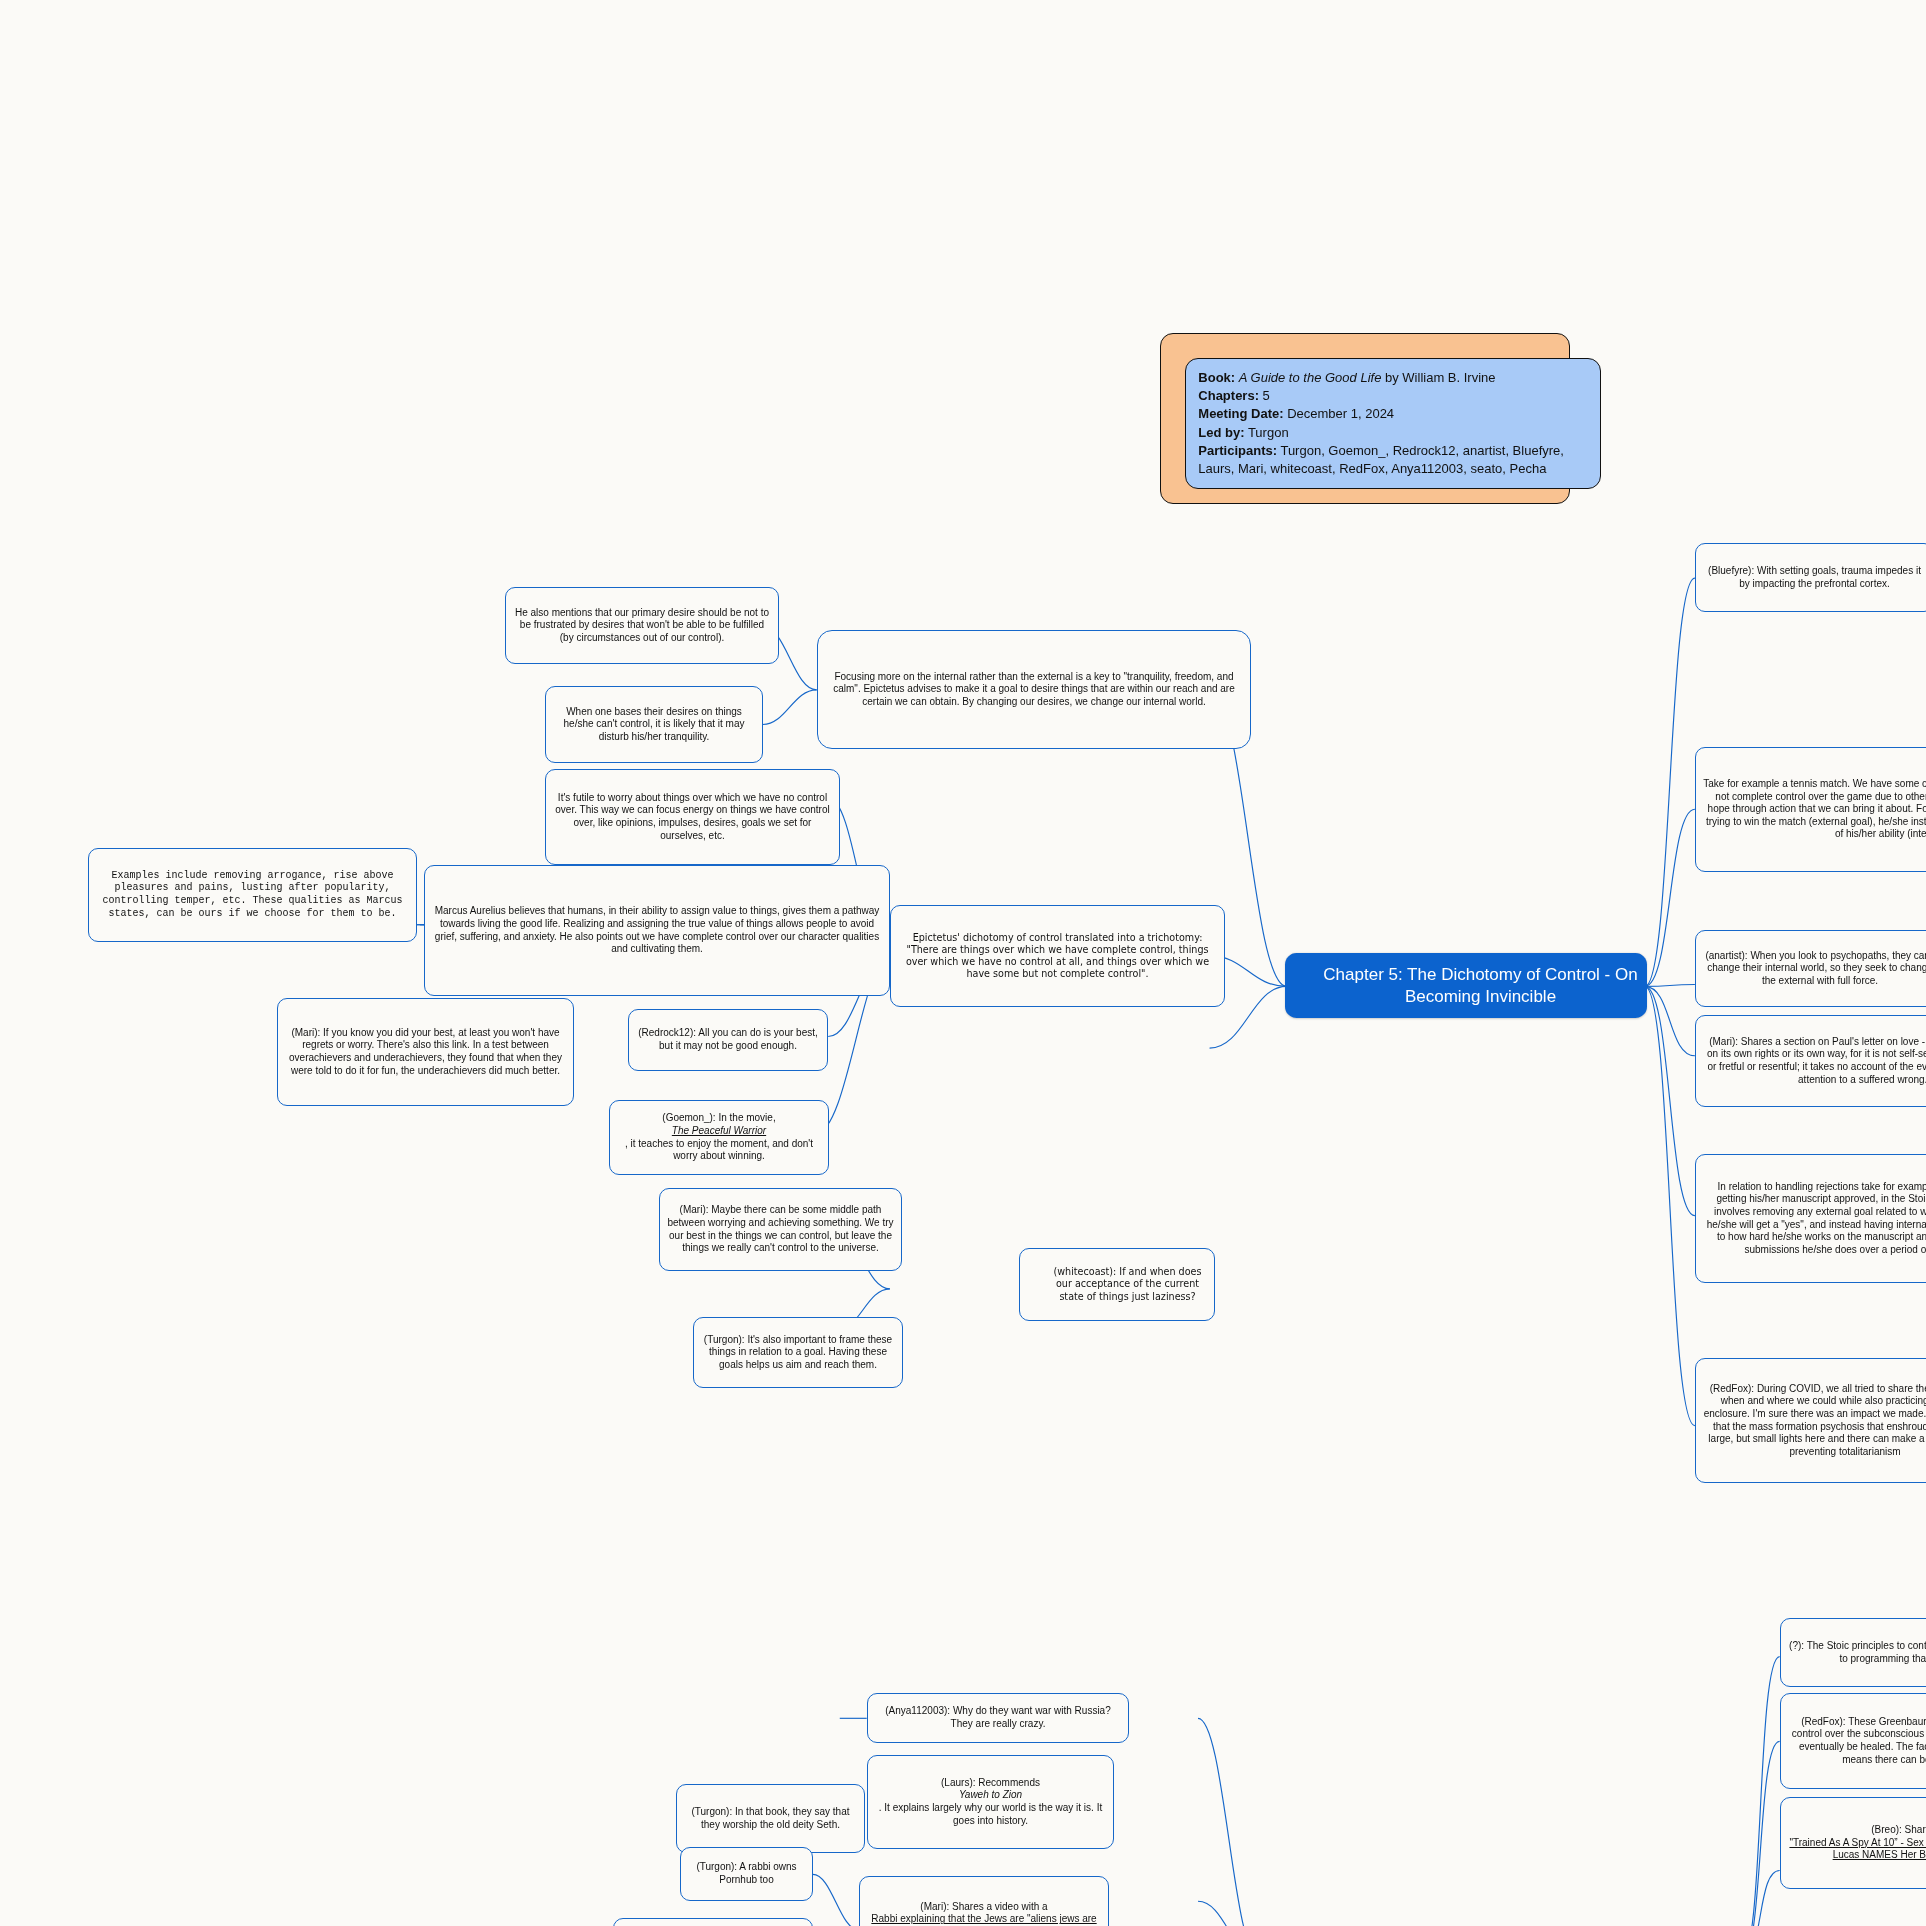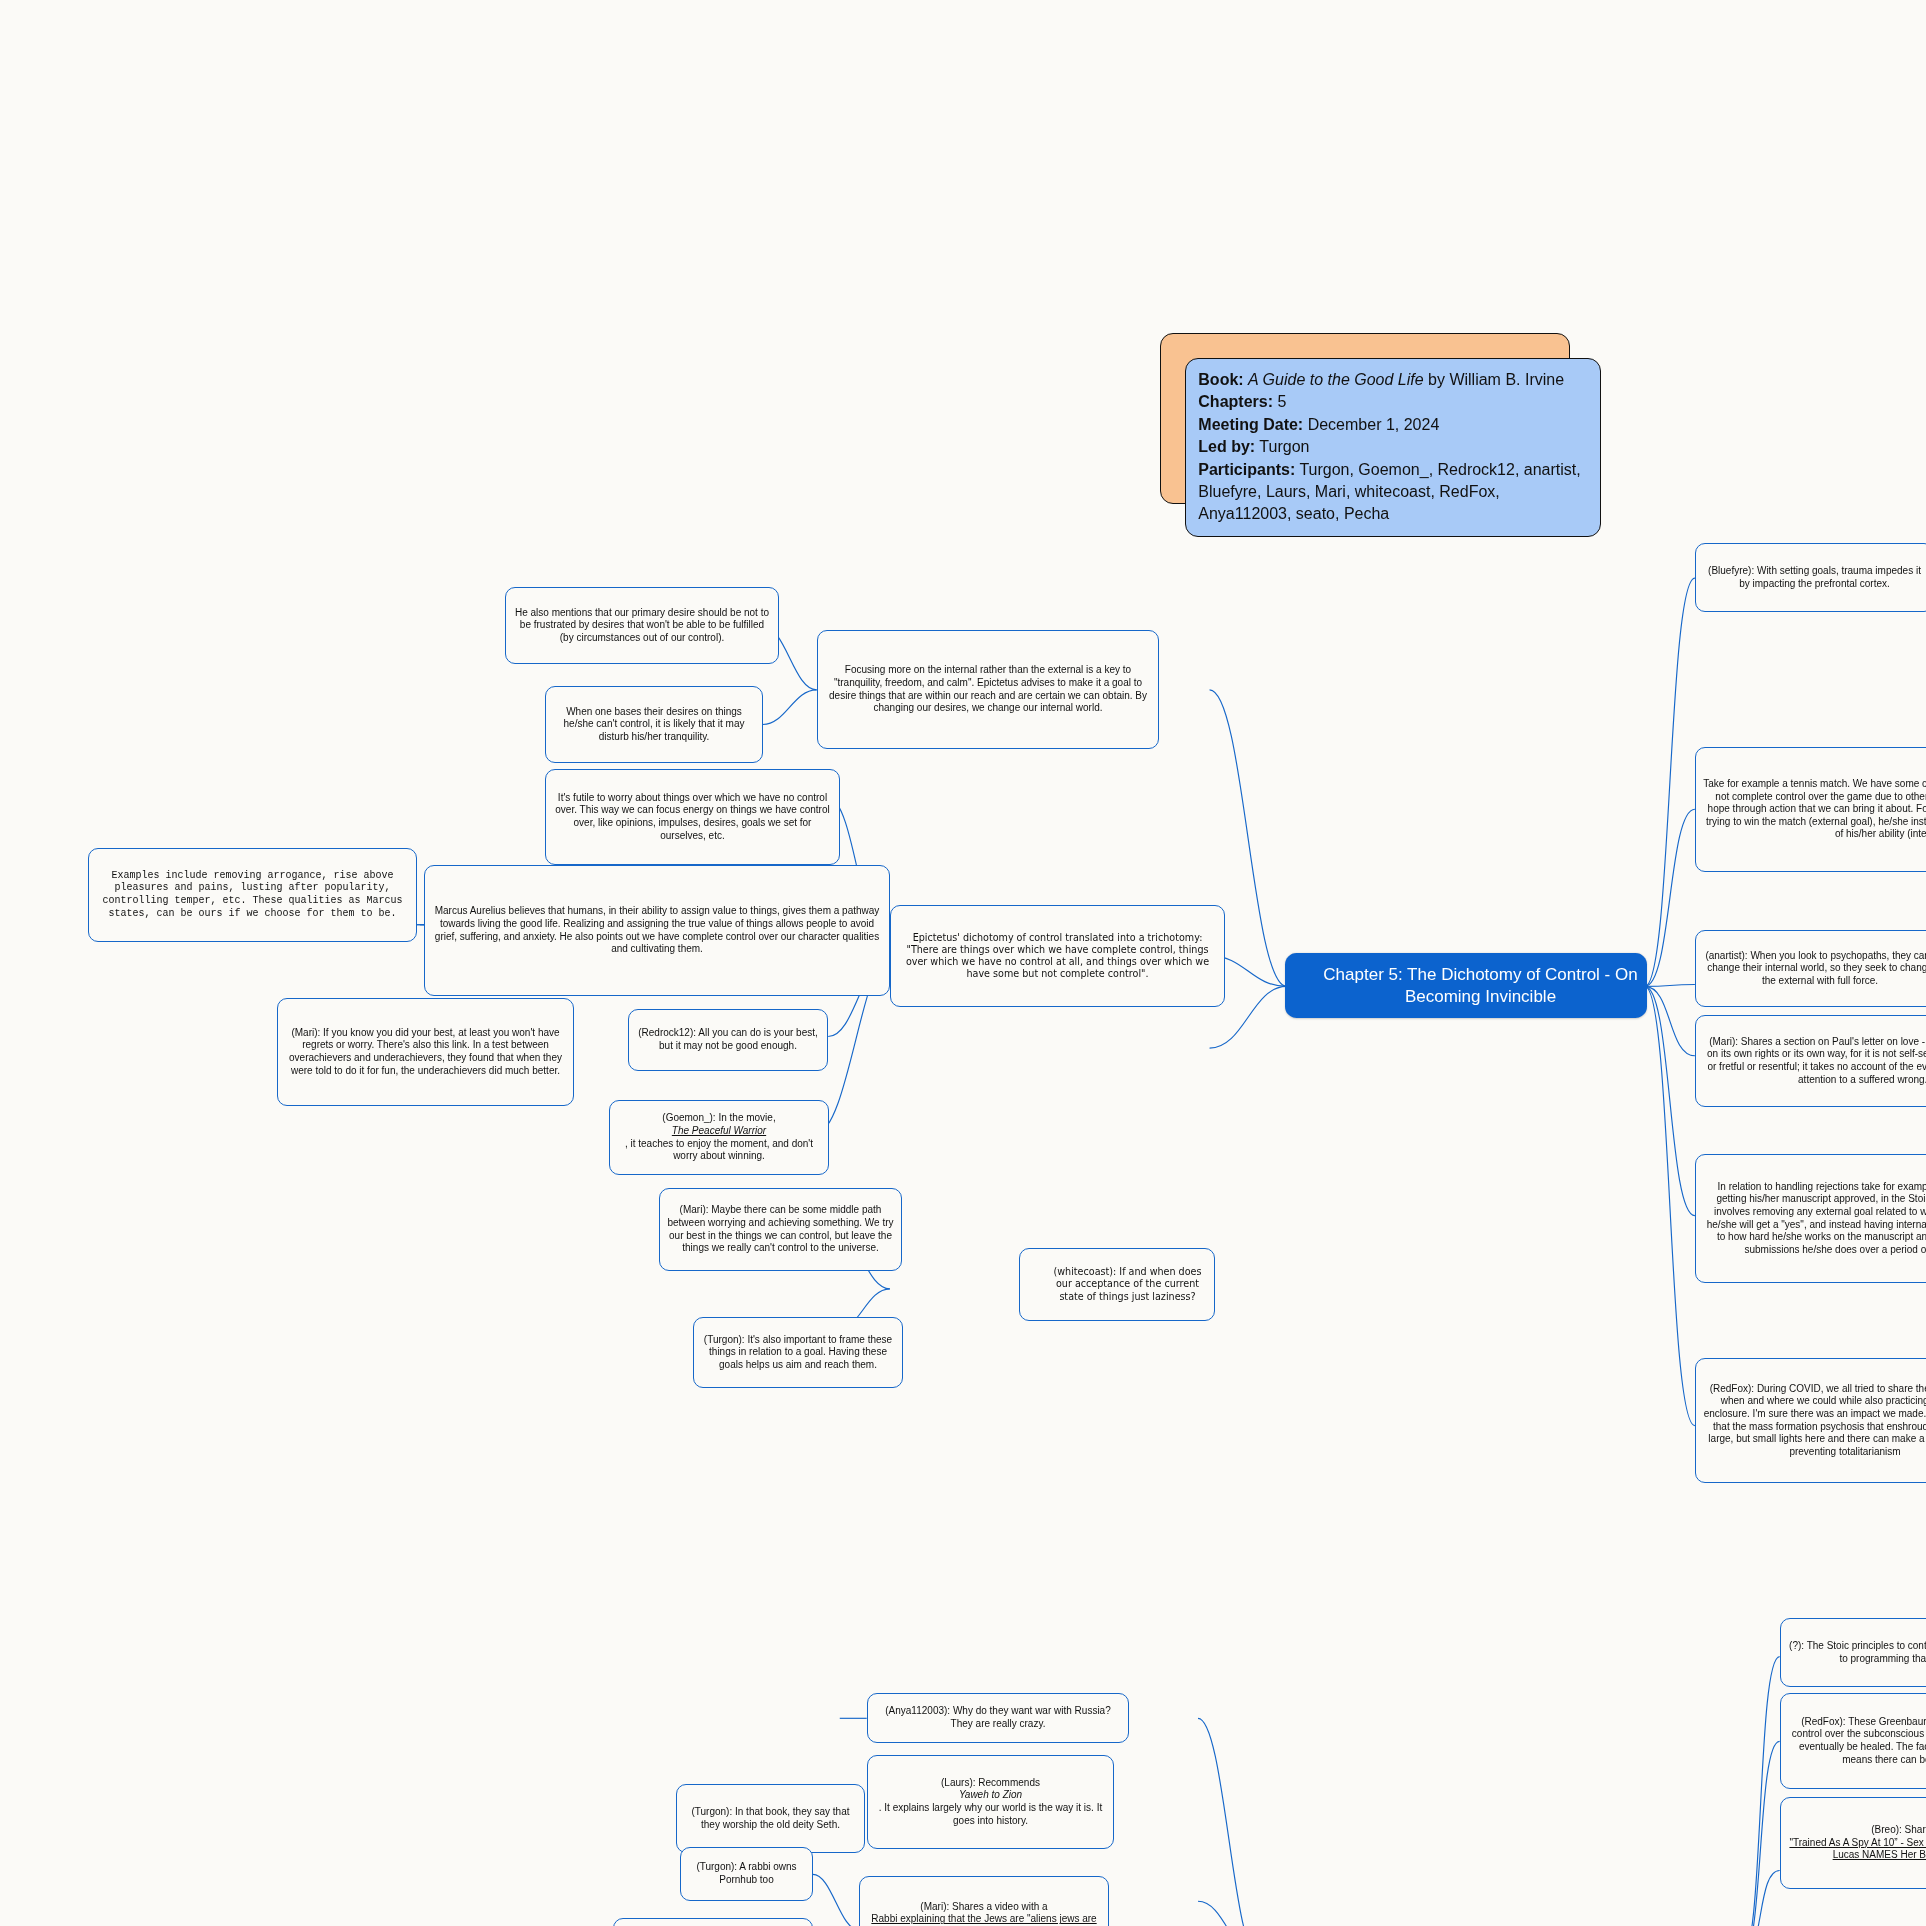--- a/index.html
+++ b/index.html
@@ -7,21 +7,21 @@
   #canvas{position:relative;width:2750px;height:2380px;background:#fbfaf7;overflow:hidden;}
   #edges{position:absolute;left:0;top:0;width:2750px;height:2380px;pointer-events:none;}
   .node{position:absolute;box-sizing:border-box;border:1.2px solid #1667c9;border-radius:10px;
         background:#fbfaf7;color:#111;display:flex;align-items:center;justify-content:center;
         text-align:center;padding:5.4px 7px;line-height:1.26;font-size:10px;}
   .node span{display:block;width:100%;}
   .root{background:#0c63ce;border:none;color:#fff;font-size:17px;border-radius:11.6px;
         box-shadow:0 0.8px 1.9px rgba(0,0,0,.18);}
   .hdr-back{position:absolute;background:#f9c291;border:1.2px solid #111;border-radius:13px;}
   .hdr{position:absolute;background:#a8caf7;border:1.2px solid #111;border-radius:13px;
-       padding:10px 12.3px;font-size:16px;line-height:1.4;text-align:left;color:#111;}
+       padding:10px 12.3px;font-size:13px;line-height:1.4;text-align:left;color:#111;}
   .hdr b{font-weight:bold;}
   .hdr i{font-style:italic;}
   .node i{font-style:italic;}
   .node u{text-decoration:underline;}
   .alt{font-family:"DejaVu Sans",sans-serif;font-size:9.6px;}
 </style>
 </head>
 <body>
 
 <div id="canvas">
@@ -127,21 +127,21 @@
   </div>
 
   <div class="node" style="left:489px;top:587px;width:274px;height:77px;margin-left:16px;">
     <span>He also mentions that our primary desire should be not to be frustrated by desires that won't be able to be fulfilled (by circumstances out of our control).</span>
     </div>
 
   <div class="node" style="left:545px;top:686px;width:218px;height:77px;">
     <span>When one bases their desires on things he/she can't control, it is likely that it may disturb his/her tranquility.</span>
     </div>
 
-  <div class="node" style="left:817px;top:630px;width:342px;height:119px;">
+  <div class="node" style="left:817px;top:630px;width:434px;height:119px;border-radius:15px;">
     <span>Focusing more on the internal rather than the external is a key to "tranquility, freedom, and calm". Epictetus advises to make it a goal to desire things that are within our reach and are certain we can obtain. By changing our desires, we change our internal world.</span>
     </div>
 
   <div class="node" style="left:545px;top:769px;width:295px;height:96px;">
     <span>It's futile to worry about things over which we have no control over. This way we can focus energy on things we have control over, like opinions, impulses, desires, goals we set for ourselves, etc.</span>
     </div>
 
   <div class="node" style="left:88px;top:848px;width:329px;height:94px;font-family:Liberation Mono, monospace;">
     <span>Examples include removing arrogance, rise above pleasures and pains, lusting after popularity, controlling temper, etc. These qualities as Marcus states, can be ours if we choose for them to be.</span>
     </div>

